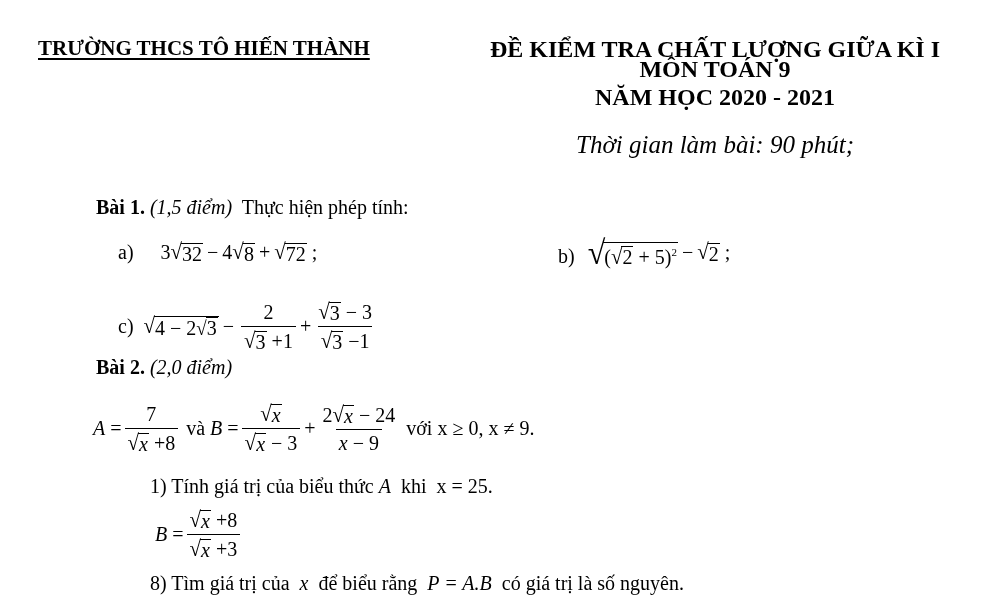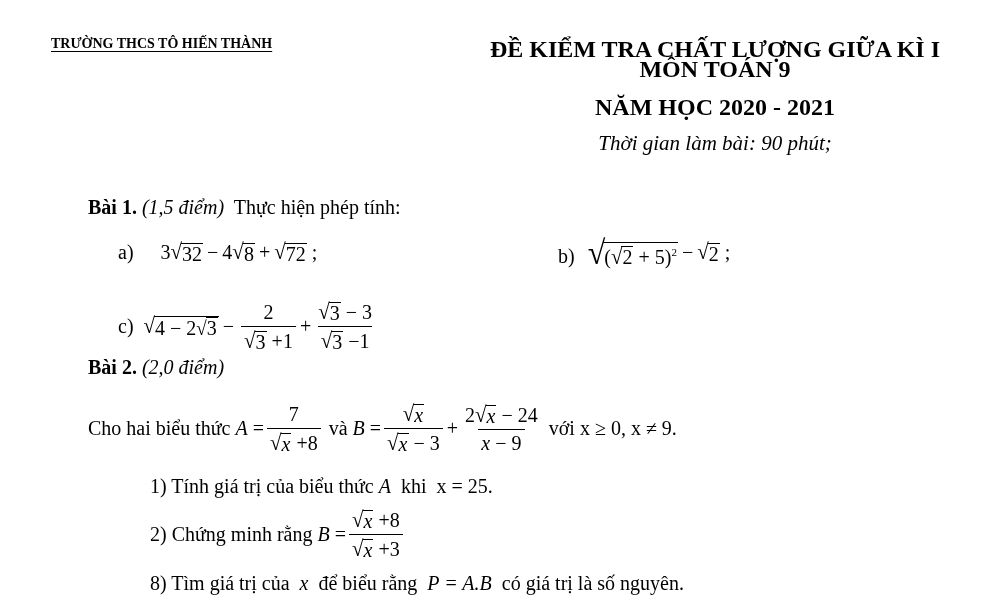--- a/index.html
+++ b/index.html
@@ -1,26 +1,26 @@
 <!DOCTYPE html>
 <html><head>
 <meta charset="utf-8">
 <style>
   html, body { margin:0; padding:0; background:#ffffff; }
   body { width:1000px; height:604px; position:relative; overflow:hidden;
          font-family:"Liberation Serif","DejaVu Serif",serif; color:#000; }
   .abs { position:absolute; white-space:nowrap; }
-  .b { font-weight:bold; }
+  .b { font-weight:bold;margin-left:8px; }
   .i { font-style:italic; }
-  .school { left:51px; top:36px; font-size:14px; font-weight:bold; text-decoration:underline; text-underline-offset:3px; }
+  .school { left:38px; top:36px; font-size:21px; font-weight:bold; text-decoration:underline; text-underline-offset:3px; }
   .hdr { font-size:24px; font-weight:bold; text-align:center; }
   .t1 { left:480px; top:36px; width:470px; }
   .t2 { left:480px; top:56px; width:470px; }
-  .t3 { left:480px; top:94px; width:470px; }
-  .t4 { left:480px; top:131px; width:470px; font-size:21px; font-style:italic; text-align:center; font-weight:normal; }
+  .t3 { left:480px; top:84px; width:470px; }
+  .t4 { left:480px; top:131px; width:470px; font-size:25px; font-style:italic; text-align:center; font-weight:normal; }
   .txt { font-size:20px; }
   .math { display:inline-flex; align-items:center; font-size:20px; }
   .sq { display:inline-flex; align-items:flex-end; }
   .rad { display:inline-block; font-size:1.05em; transform:scaleY(1.05); margin-right:-1px; }
   .rad-in { border-top:1.4px solid #000; padding:0 1px; line-height:1.05; }
   .bigrad { font-size:2.0em; line-height:1; margin-right:-2px; }
   .frac { display:inline-flex; flex-direction:column; align-items:center; vertical-align:middle; margin:0 3px; }
   .frac .num { padding:0 3px 2px; line-height:1.15; }
   .frac .den { border-top:1.4px solid #000; padding:2px 3px 0; line-height:1.15; }
   .op { margin:0 4px; }
@@ -105,21 +105,21 @@
   </span>
 </div>
 
 <div class="abs txt" style="left:88px; top:356px;">
   <span class="b">Bài 2.</span>
   <span class="i">(2,0 điểm)</span>
 </div>
 
 <div class="abs txt" style="left:88px; top:402px;">
   <span class="math">
-    <span>Cho hai biểu thức</span>&nbsp;
+    &nbsp;
     <span class="v">A</span>&nbsp;=
     <span class="frac">
         <span class="num">7</span>
         <span class="den"><span class="sq">
             <span class="rad">√</span>
             <span class="rad-in v">x</span>
           </span>&nbsp;+8</span>
       </span>
     &nbsp;<span>và</span>&nbsp;
     <span class="v">B</span>&nbsp;=
@@ -148,21 +148,21 @@
 
 <div class="abs txt" style="left:150px; top:475px;">
   <span>1) Tính giá trị của biểu thức</span>
   <span class="v">A</span>&nbsp;
   <span>khi</span>&nbsp;
   <span>x = 25.</span>
 </div>
 
 <div class="abs txt" style="left:150px; top:508px;">
   <span class="math">
-    <span>2) Chứng minh rằng</span>&nbsp;
+    &nbsp;
     <span class="v">B</span>&nbsp;=
     <span class="frac">
         <span class="num"><span class="sq">
             <span class="rad">√</span>
             <span class="rad-in v">x</span>
           </span>&nbsp;+8</span>
         <span class="den"><span class="sq">
             <span class="rad">√</span>
             <span class="rad-in v">x</span>
           </span>&nbsp;+3</span>

